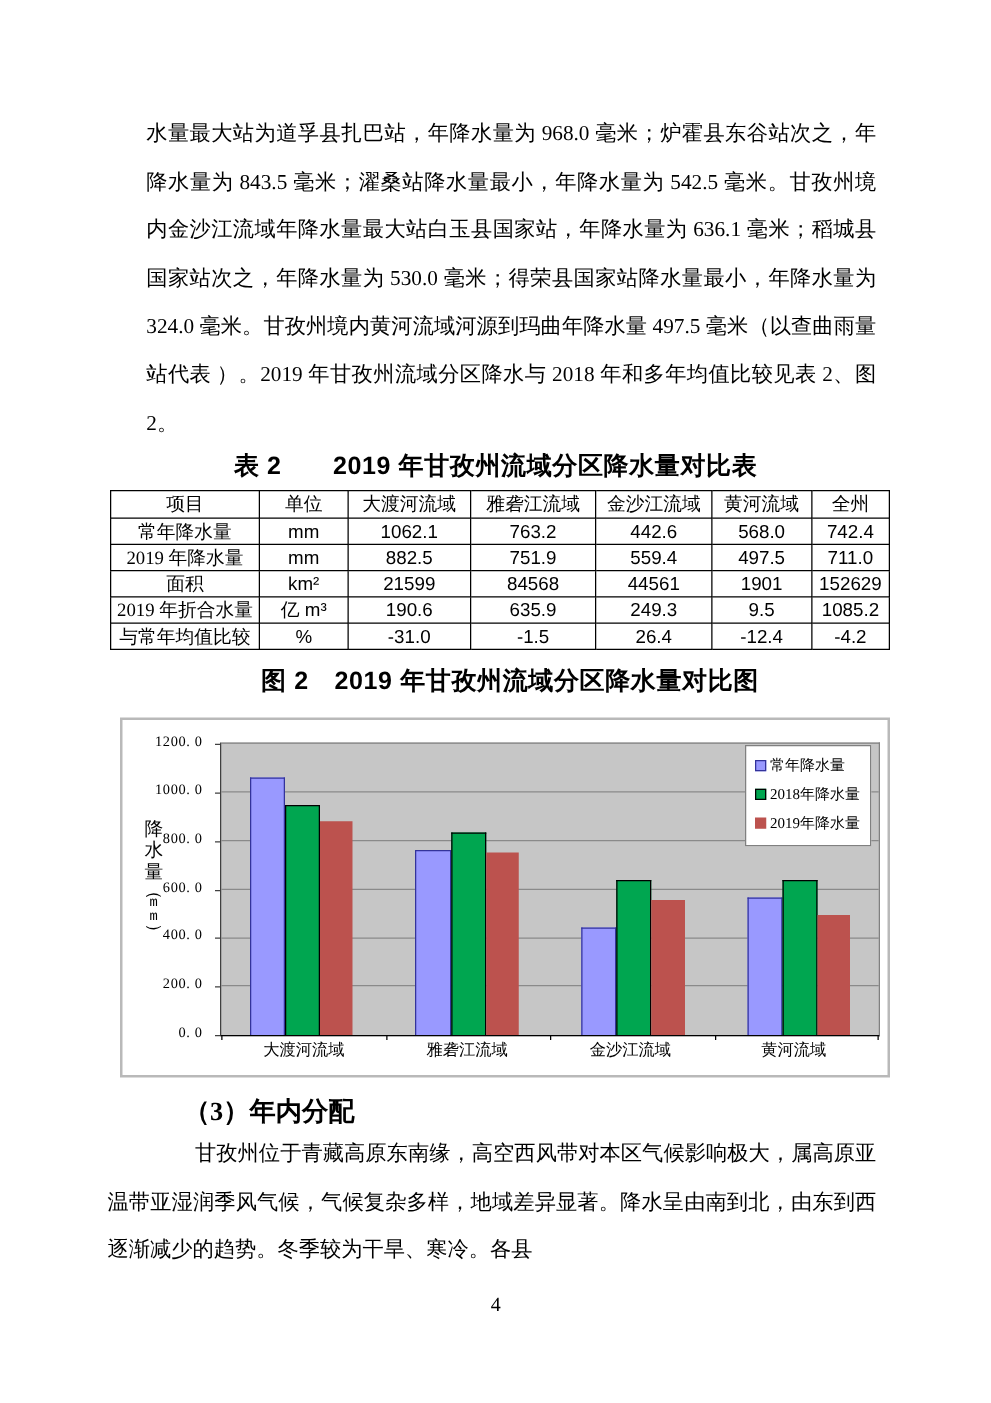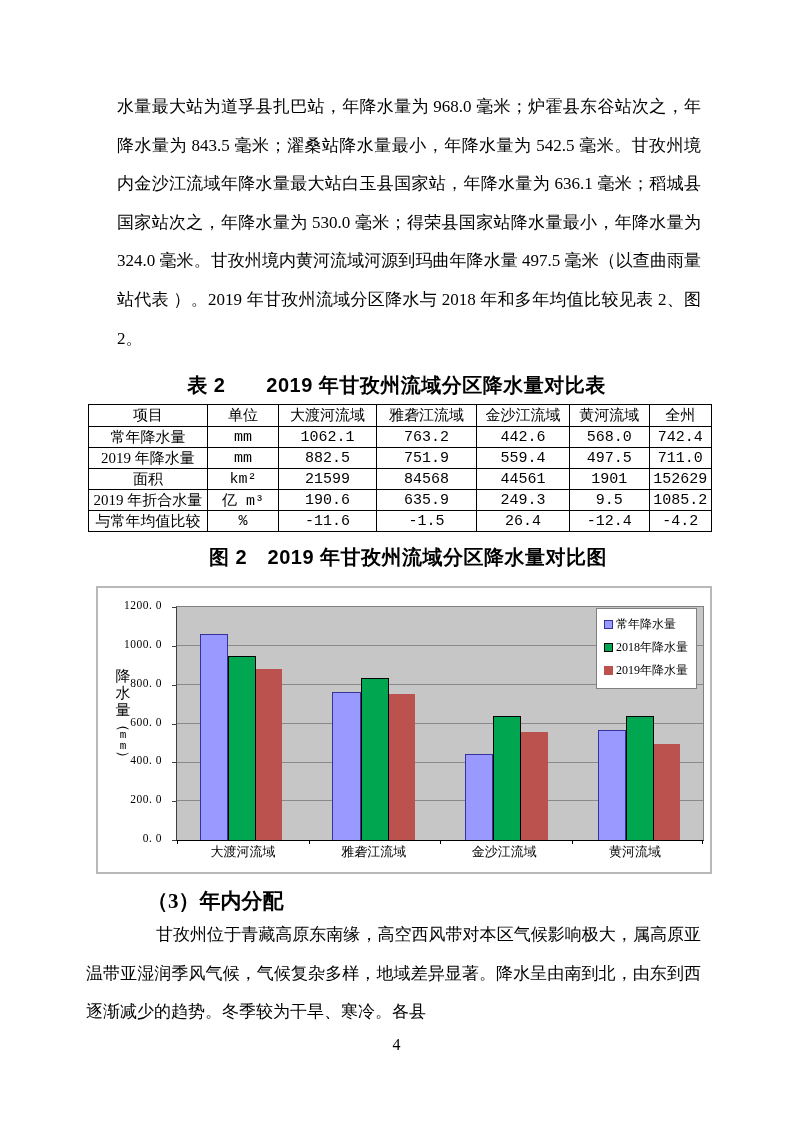--- a/index.html
+++ b/index.html
@@ -9,34 +9,34 @@
   }
   
   .para{ font-size:17px; line-height:38.6px; text-align:justify; text-justify:inter-character; margin:0; }
   .para1{ margin:88px 92px 0 117px; }
   .para2{ margin:2px 92px 0 86px; text-indent:70px; }
   
   .caption{
     font-family:"Liberation Sans","DejaVu Sans",sans-serif; font-weight:bold;
     font-size:20px; text-align:center; margin:0; letter-spacing:0.5px;
   }
-  .tbl-title{ margin-top:14px; line-height:26px; }
+  .tbl-title{ margin-top:2px; line-height:26px; }
   .fig-title{ margin-top:12px; line-height:26px;margin-left:23px; }
   
   table.data-table{
     border-collapse:collapse; table-layout:fixed; width:624px; margin:6px 0 0 88px;
     font-size:15px;
   }
   .data-table th,.data-table td{
     border:1px solid #000; text-align:center; vertical-align:middle;
     height:20px; padding:0 2px; font-weight:normal; white-space:nowrap; overflow:hidden;
   }
   .data-table th{ height:21px; }
   .c-cjk{ font-family:"Liberation Serif","DejaVu Serif",serif; }
-  .c-num{ font-family:Liberation Mono, monospace; }
+  .c-num{ font-family:Liberation Sans, sans-serif; }
   
   .chart{
     position:relative; margin:16px 0 0 96px; width:616px; height:288px;
     background:#ffffff; border:2px solid #b9b9b9; box-sizing:border-box;
   }
   .plot{
     position:absolute; left:78px; top:18px; width:526px; height:233px;
     background:#c6c6c6; border:1px solid #808080; border-left-color:#404040; border-bottom-color:#000;
   }
   .gridline{ position:absolute; left:0; right:0; height:1px; background:#8a8a8a; }
@@ -143,21 +143,21 @@
           <td class="c-num">亿 m³</td>
           <td class="c-num">190.6</td>
           <td class="c-num">635.9</td>
           <td class="c-num">249.3</td>
           <td class="c-num">9.5</td>
           <td class="c-num">1085.2</td>
         </tr>
         <tr>
           <td class="c-cjk">与常年均值比较</td>
           <td class="c-num">%</td>
-          <td class="c-num">-11.6</td>
+          <td class="c-num">-31.0</td>
           <td class="c-num">-1.5</td>
           <td class="c-num">26.4</td>
           <td class="c-num">-12.4</td>
           <td class="c-num">-4.2</td>
         </tr>
       </tbody>
   </table>
 
   <p class="caption fig-title">图 2　2019 年甘孜州流域分区降水量对比图</p>
 

